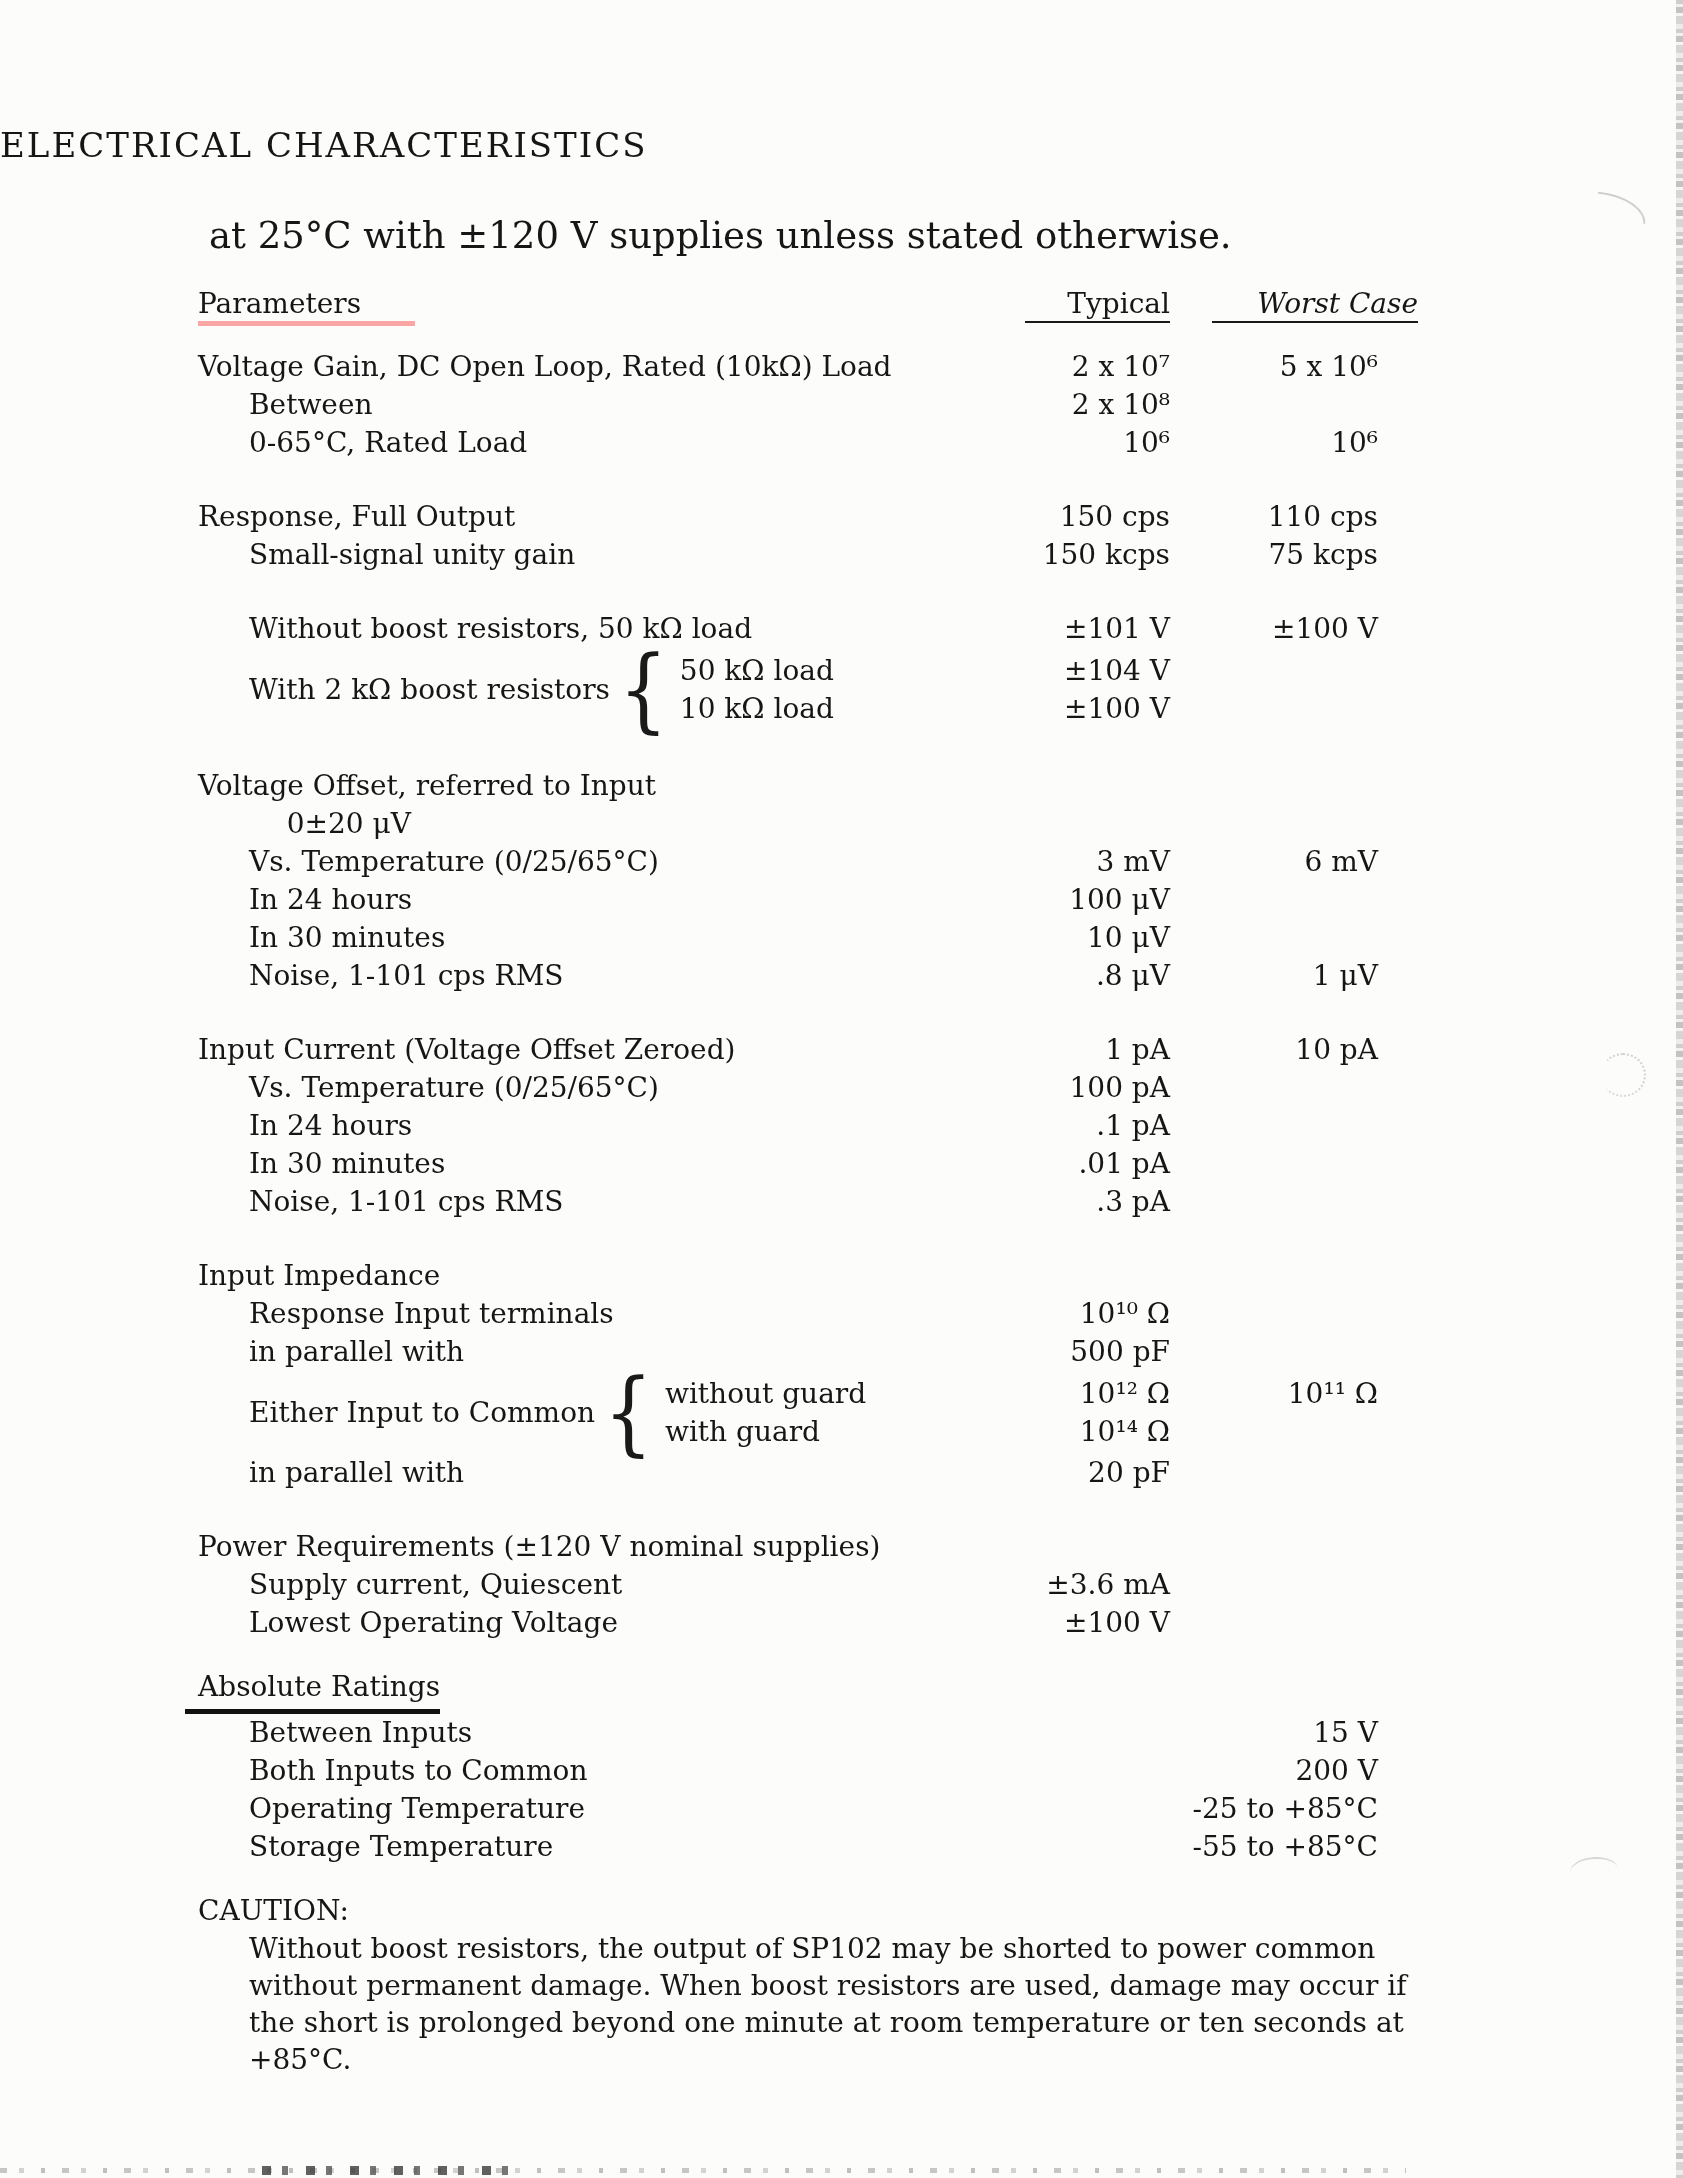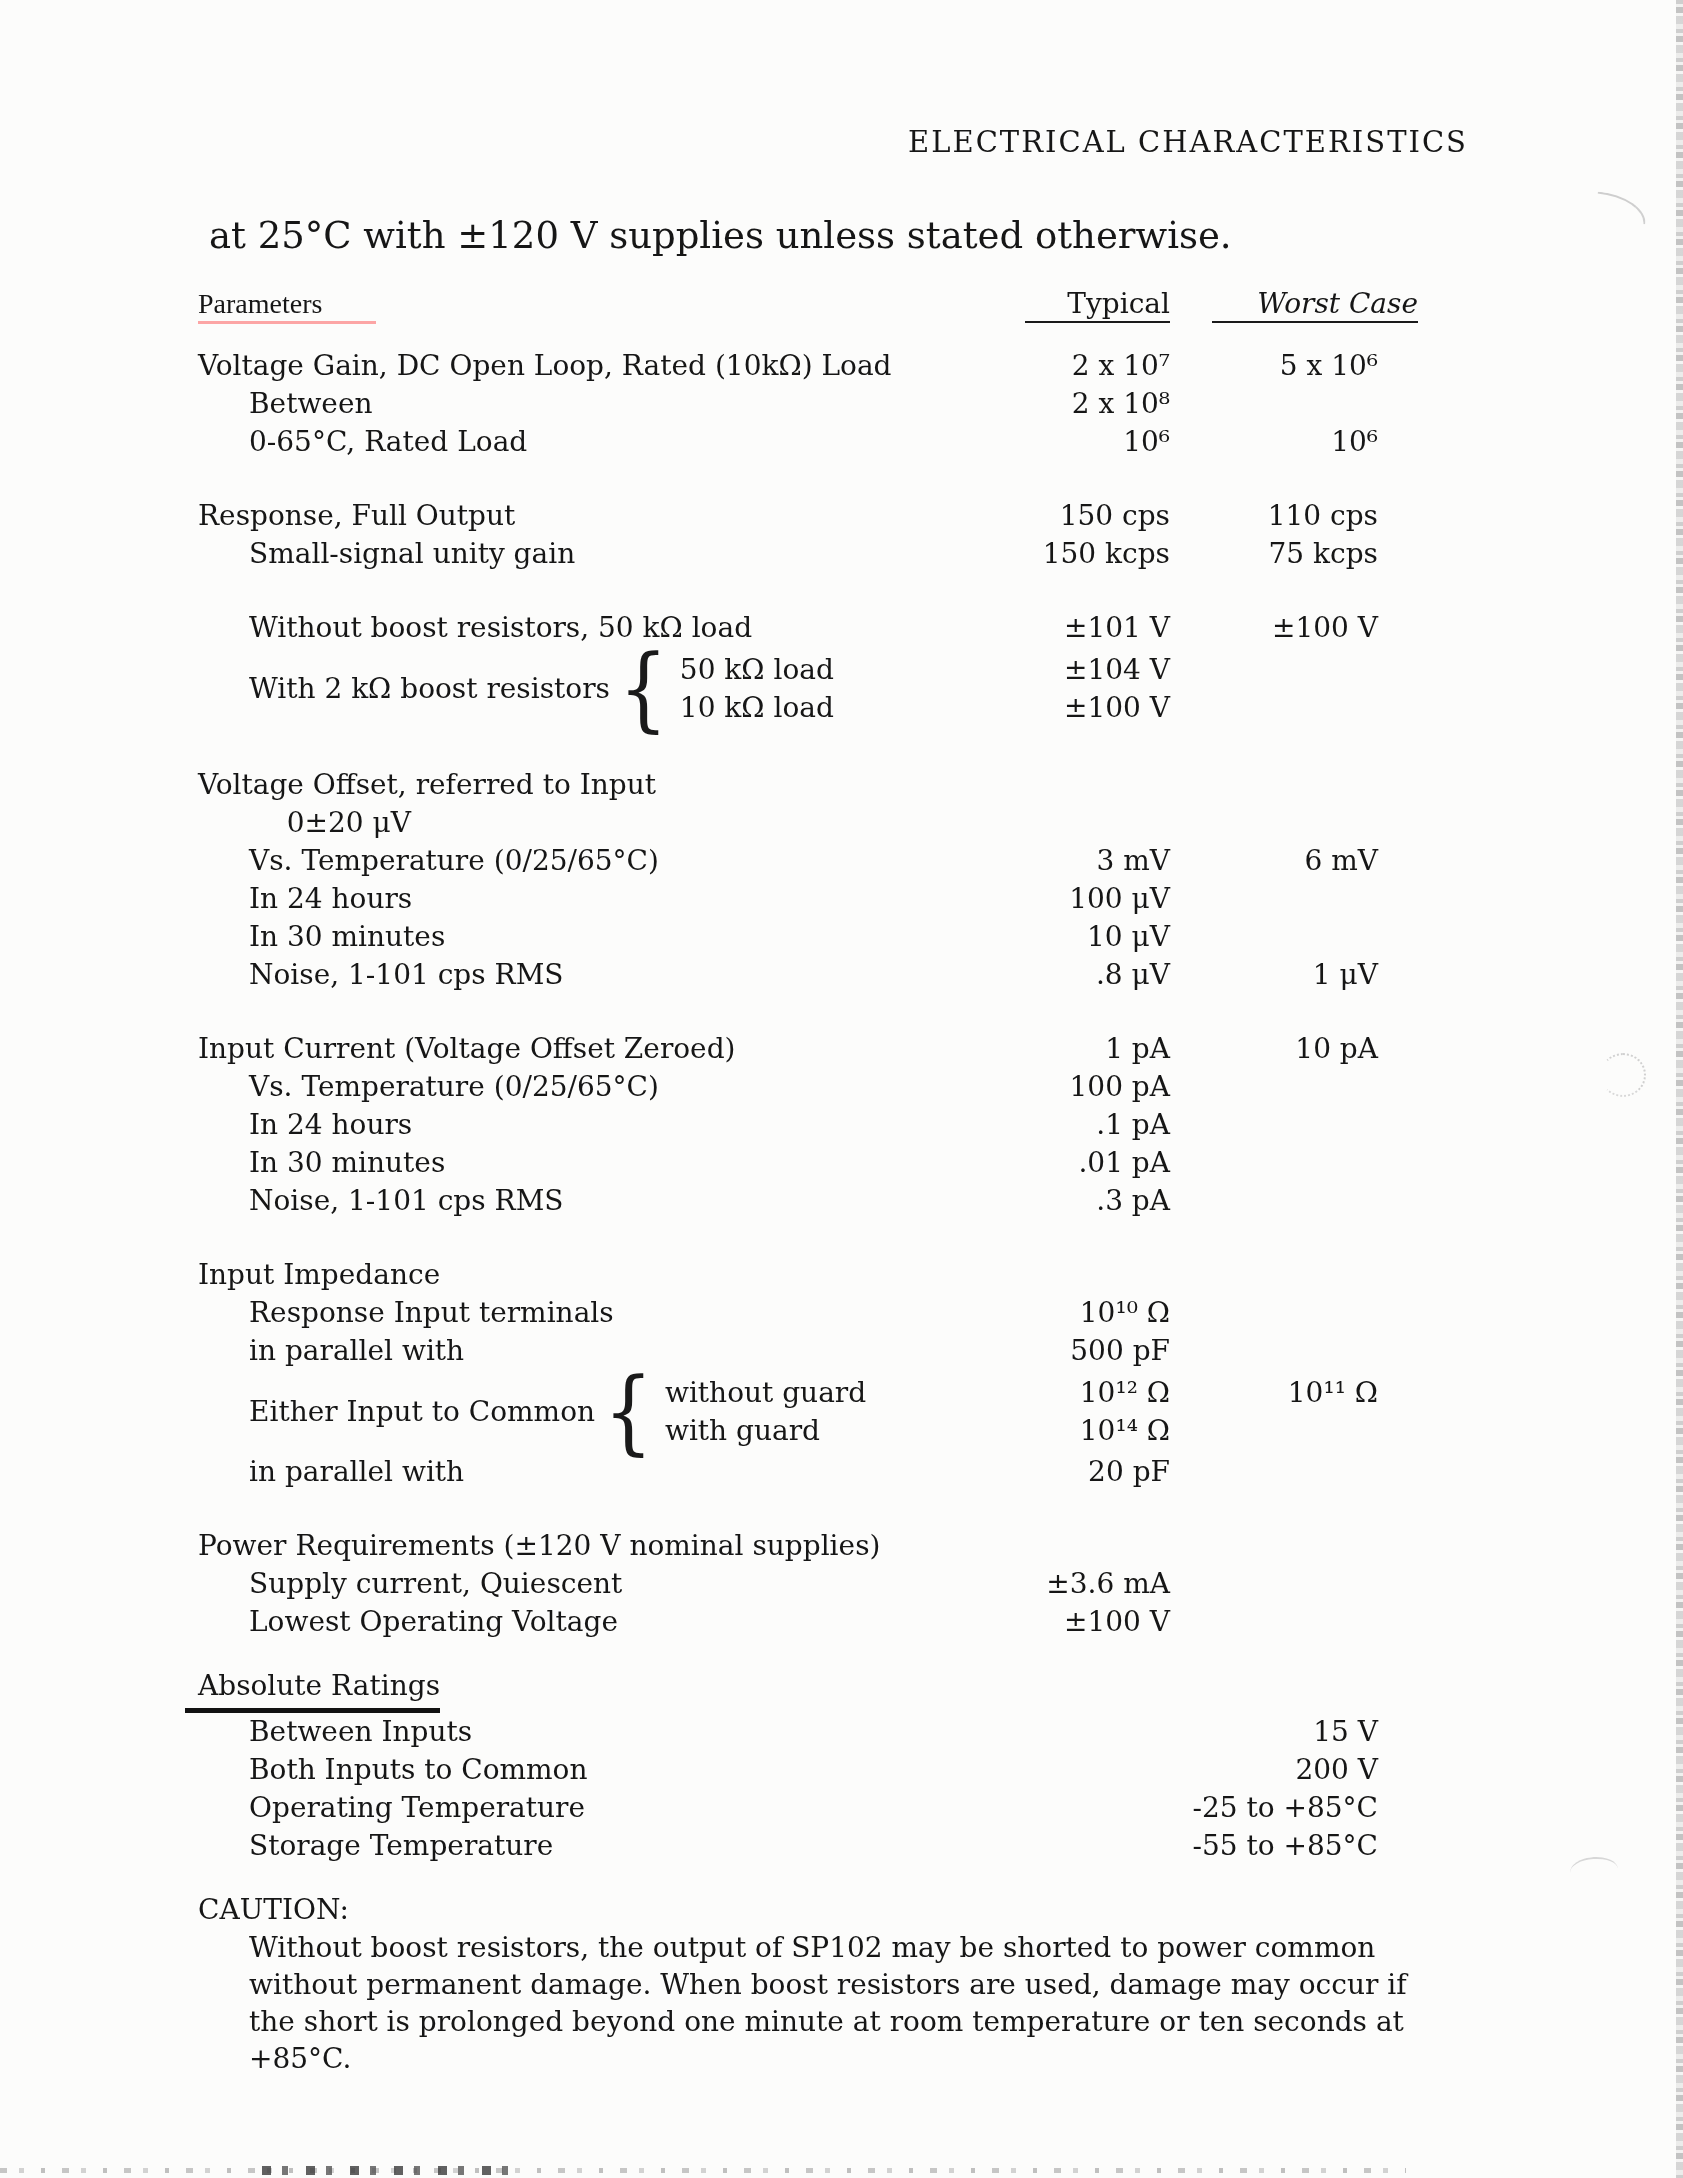--- a/index.html
+++ b/index.html
@@ -7,40 +7,40 @@
   .sheet {
     position: relative;
     width: 1683px; height: 2178px;
     background: #fcfcfb;
     font-family: "DejaVu Serif", "Liberation Serif", serif;
     color: #161616;
     overflow: hidden;
   }
   .doc-title {
     position: absolute; top: 125px; left: 0; width: 1468px;
-    text-align: right; font-size: 29px; letter-spacing: 2px;
+    text-align: left; font-size: 34px; letter-spacing: 2px;
   }
   .conditions {
     position: absolute; top: 214px; left: 186px;
     font-size: 37px; white-space: nowrap; margin-left: 23px;
   }
   .content {
     position: absolute; top: 287px; left: 198px; width: 1220px;
     font-size: 28px;
   }
   .row { display: flex; align-items: baseline; line-height: 38px; min-height: 38px; }
   .param { flex: 1; white-space: nowrap; }
   .ind { padding-left: 51px; }
   .typ { width: 213px; text-align: right; white-space: nowrap; }
   .worst { width: 248px; text-align: right; white-space: nowrap; padding-right: 40px; }
   .sec { margin-top: 36px; }
   .sec.tight { margin-top: 26px; }
   .head-row { line-height: 34px; margin-bottom: 22px; }
   .head-row .worst { padding-right: 0; }
-  .u-params { border-bottom: 3px solid #fca5a5; padding-right: 54px; display: inline-block; font-family: Liberation Serif, serif; }
+  .u-params { border-bottom: 5px solid #fca5a5; padding-right: 54px; display: inline-block; }
   .u-typ { border-bottom: 2px solid #1a1a1a; padding-left: 42px; display: inline-block; }
   .u-worst { border-bottom: 2px solid #1a1a1a; padding-left: 45px; display: inline-block; font-style: italic; }
   .heavy-underline {
     display: inline-block;
     border-bottom: 5px solid #121212;
     padding-left: 13px; margin-left: -13px; padding-bottom: 3px;
   }
   .bgroup { display: flex; align-items: center; }
   .bg-label { padding-left: 51px; white-space: nowrap; }
   .bg-label.wide { min-width: 381px; }

